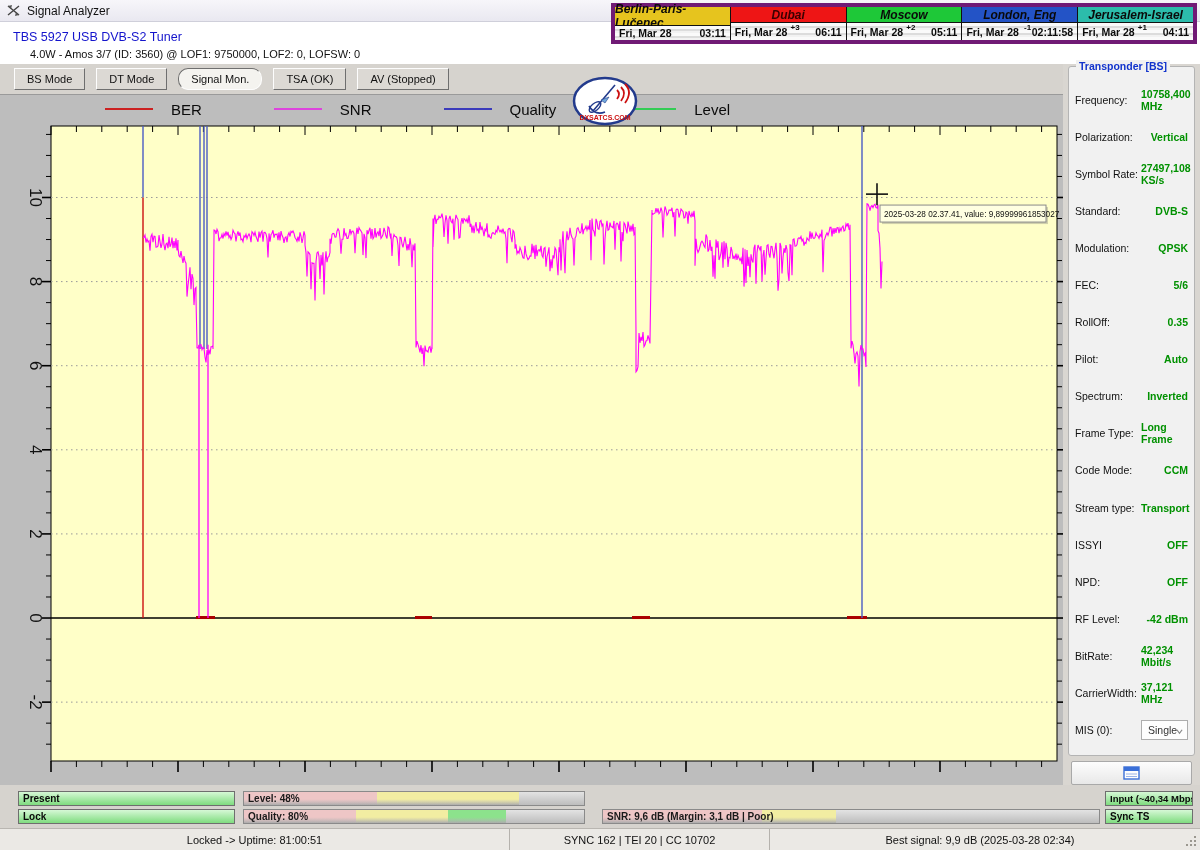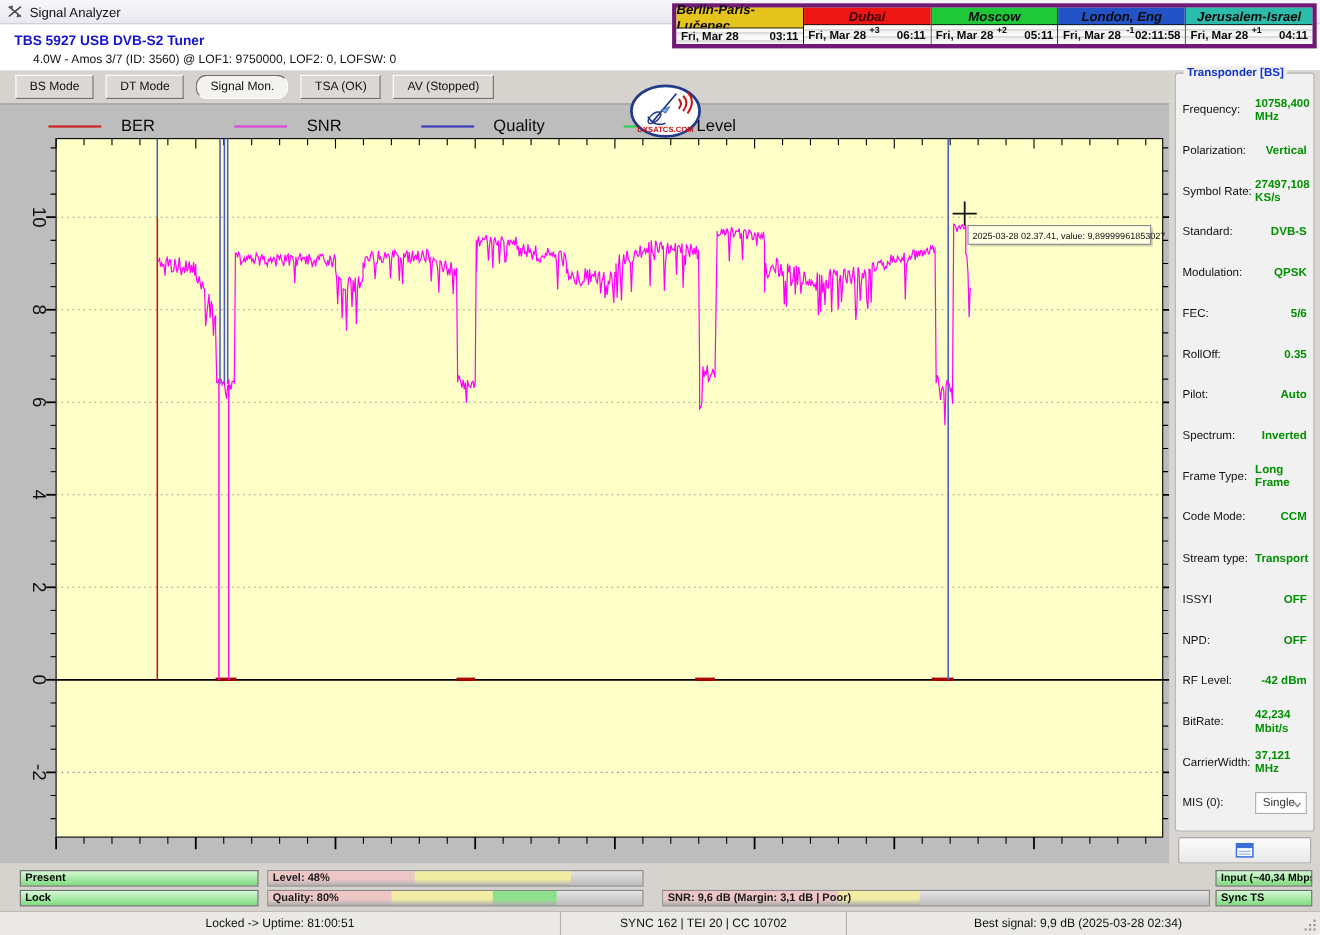--- a/index.html
+++ b/index.html
@@ -7,21 +7,21 @@
   body { font-family:"Liberation Sans", sans-serif; background:#d6d3ce; position:relative; overflow:hidden; }
 
   
   .titlebar { position:absolute; left:0; top:0; width:1200px; height:22px;
     background:linear-gradient(#f7f6fa,#e9e8f0); border-bottom:1px solid #cfcfda;
     display:flex; align-items:center; padding-left:6px; gap:6px; z-index:5; }
   .titlebar .ttl { font-size:12px; color:#111; }
 
   
   .subheader { position:absolute; left:0; top:22px; width:1200px; height:42px; background:#ffffff; }
-  .tuner-name { position:absolute; left:13px; top:8px; font-size:12.5px; font-weight:bold; color:#1414cc; }
+  .tuner-name { position:absolute; left:13px; top:8px; font-size:12.5px; font-weight:normal; color:#1414cc; }
   .tuner-info { position:absolute; left:30px; top:26px; font-size:11px; color:#111; }
 
   
   .clocks { position:absolute; top:3px; left:611px; width:586px; height:41px; display:flex; z-index:10;
     border:4px solid #701a75; background:#fff; }
   .clock { flex:1 1 0; display:flex; flex-direction:column; border-right:1px solid #111; }
   .clock:last-child { border-right:none; }
   .clock-head { height:19px; border-bottom:1px solid #111; font-size:12px; font-weight:bold; font-style:italic;
     display:flex; align-items:center; justify-content:center; color:#0a0a0a; }
   .clock-val { height:20px; position:relative; font-size:10.5px; font-weight:bold; color:#0a0a0a;
@@ -32,21 +32,21 @@
   .clock-off { position:absolute; right:46px; top:0px; font-size:8px; font-weight:bold; }
 
   
   .tabsrow { position:absolute; left:0; top:64px; width:1063px; height:30px; display:flex; gap:11px; padding:4px 0 0 14px; }
   .tab { height:22px; min-width:64px; padding:0 12px; font-size:11px; color:#111; background:#dcd9d4;
     border:1px solid; border-color:#fdfdfd #6f6f6f #6f6f6f #fdfdfd; display:flex; align-items:center; justify-content:center; cursor:pointer; }
   .tab.active { background:#f4f3ef; border-color:#6f6f6f #fdfdfd #fdfdfd #6f6f6f;border-radius:10px; }
 
   
   .chart-region { position:absolute; left:0; top:94px; width:1063px; height:691px; background:#bdbdbd; border-top:1px solid #9a9a9a; }
-  .legend-strip { height:28px; display:flex; align-items:flex-end; padding-left:44px; gap:0; }
+  .legend-strip { height:28px; display:flex; align-items:center; padding-left:105px; gap:0; }
   .legend-item { display:flex; align-items:center; margin-right:72px; }
   .legend-line { width:48px; height:0; border-top:2px solid; margin-right:18px; }
   .legend-label { font-size:15px; color:#0a0a0a; }
   .chart-svg { display:block; }
 
   
   .logo { position:absolute; left:571px; top:76px; z-index:8; }
 
   
   .side { position:absolute; left:1063px; top:64px; width:137px; height:721px; background:#d9d6d1; }

